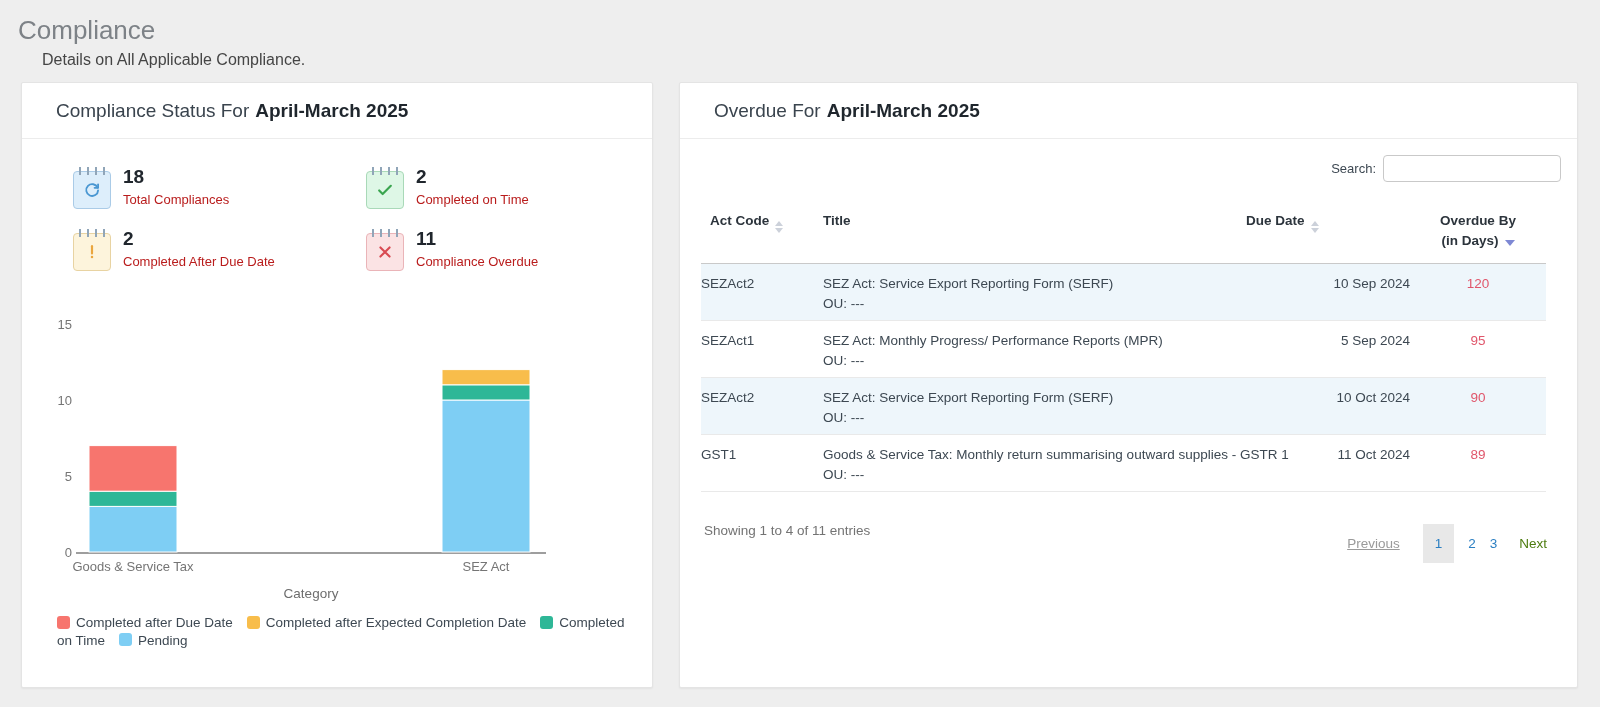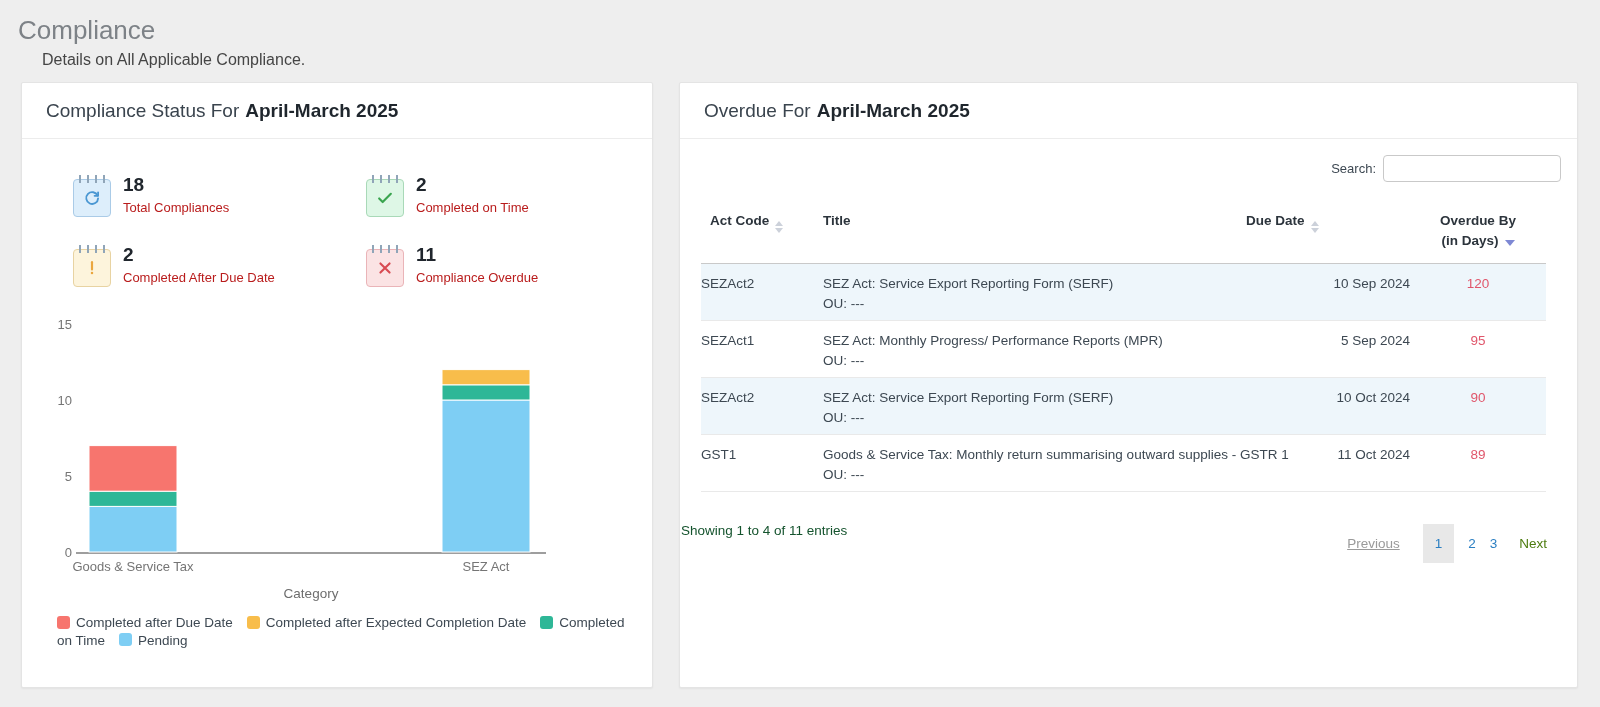--- a/index.html
+++ b/index.html
@@ -3,26 +3,26 @@
 <meta charset="utf-8">
 <style>
   html,body{margin:0;padding:0;background:#eeeeee;font-family:"Liberation Sans",sans-serif;}
   .page{position:relative;width:1600px;height:707px;background:#eeeeee;overflow:hidden;color:#3d4852;}
   .page-title{position:absolute;left:18px;top:15px;font-size:26px;color:#7d8287;}
   .page-subtitle{position:absolute;left:18px;top:51px;font-size:16px;color:#454545;margin-left:24px;}
 
   .card{position:absolute;background:#fff;border:1px solid #e4e4e4;border-radius:2px;box-shadow:0 1px 2px rgba(0,0,0,.05);}
   #status-card{left:21px;top:82px;width:630px;height:604px;}
   #overdue-card{left:679px;top:82px;width:897px;height:604px;}
-  .card-header{display:flex;align-items:center;height:55px;border-bottom:1px solid #ececec;padding:0 24px;font-size:19px;color:#3a444e;}
+  .card-header{display:flex;align-items:center;height:55px;border-bottom:1px solid #ececec;padding:0 34px;font-size:19px;color:#3a444e;}
   .card-header b{margin-left:6px;color:#1f262d;font-weight:700;}
 
   
   #stats{position:absolute;left:51px;top:84px;display:grid;grid-template-columns:293px auto;row-gap:20px;}
-  .stat{display:flex;margin-top:8px;}
+  .stat{display:flex;}
   .tile{flex:0 0 auto;position:relative;width:36px;height:36px;border:1px solid;border-radius:4px;margin:4px 12px 0 0;display:flex;align-items:center;justify-content:center;}
   .tile .binds{position:absolute;top:-5px;left:5px;width:26px;height:8px;background:repeating-linear-gradient(90deg,#90a5b8 0 2px,transparent 2px 8px);}
   .stat-num{font-size:19px;font-weight:700;color:#20262d;line-height:20px;}
   .stat-label{font-size:13px;color:#b91c1c;margin-top:5px;}
 
   
   #chart{position:absolute;left:20px;top:225px;}
   #chart text{font-family:"Liberation Sans",sans-serif;}
   .ytick,.xtick{fill:#757575;font-size:13px;}
   .xlabel{fill:#6d6d6d;font-size:13.5px;}
@@ -50,21 +50,21 @@
   .c-days{text-align:center;color:#e0566b;}
   .row-title{white-space:nowrap;}
   .row-ou{margin-top:5px;}
   .sorter{display:inline-flex;flex-direction:column;margin-left:6px;vertical-align:-1px;}
   .tri{width:0;height:0;border-left:4px solid transparent;border-right:4px solid transparent;}
   .tri.up{border-bottom:5px solid #ccd1da;margin-bottom:2px;}
   .tri.down{border-top:5px solid #ccd1da;}
   .tri.down.active{border-top:6px solid #7e88d4;border-left-width:5px;border-right-width:5px;}
 
   
-  #showing{position:absolute;left:1px;top:440px;font-size:13.5px;color:#14532d;}
+  #showing{position:absolute;left:24px;top:440px;font-size:13.5px;color:#737373;}
   #pagination{position:absolute;right:30px;top:441px;display:flex;align-items:center;font-size:13.5px;}
   .pg-prev{color:#9a9a9a;margin-right:16px;text-decoration:underline;}
   .pg-num{color:#2b7fc2;margin:0 7px;cursor:pointer;}
   .pg-num.active{background:#e8e8e8;padding:12px 12px;}
   .pg-next{color:#4d7c0f;margin-left:15px;cursor:pointer;}
 </style>
 </head>
 <body>
 
 <div class="page">

